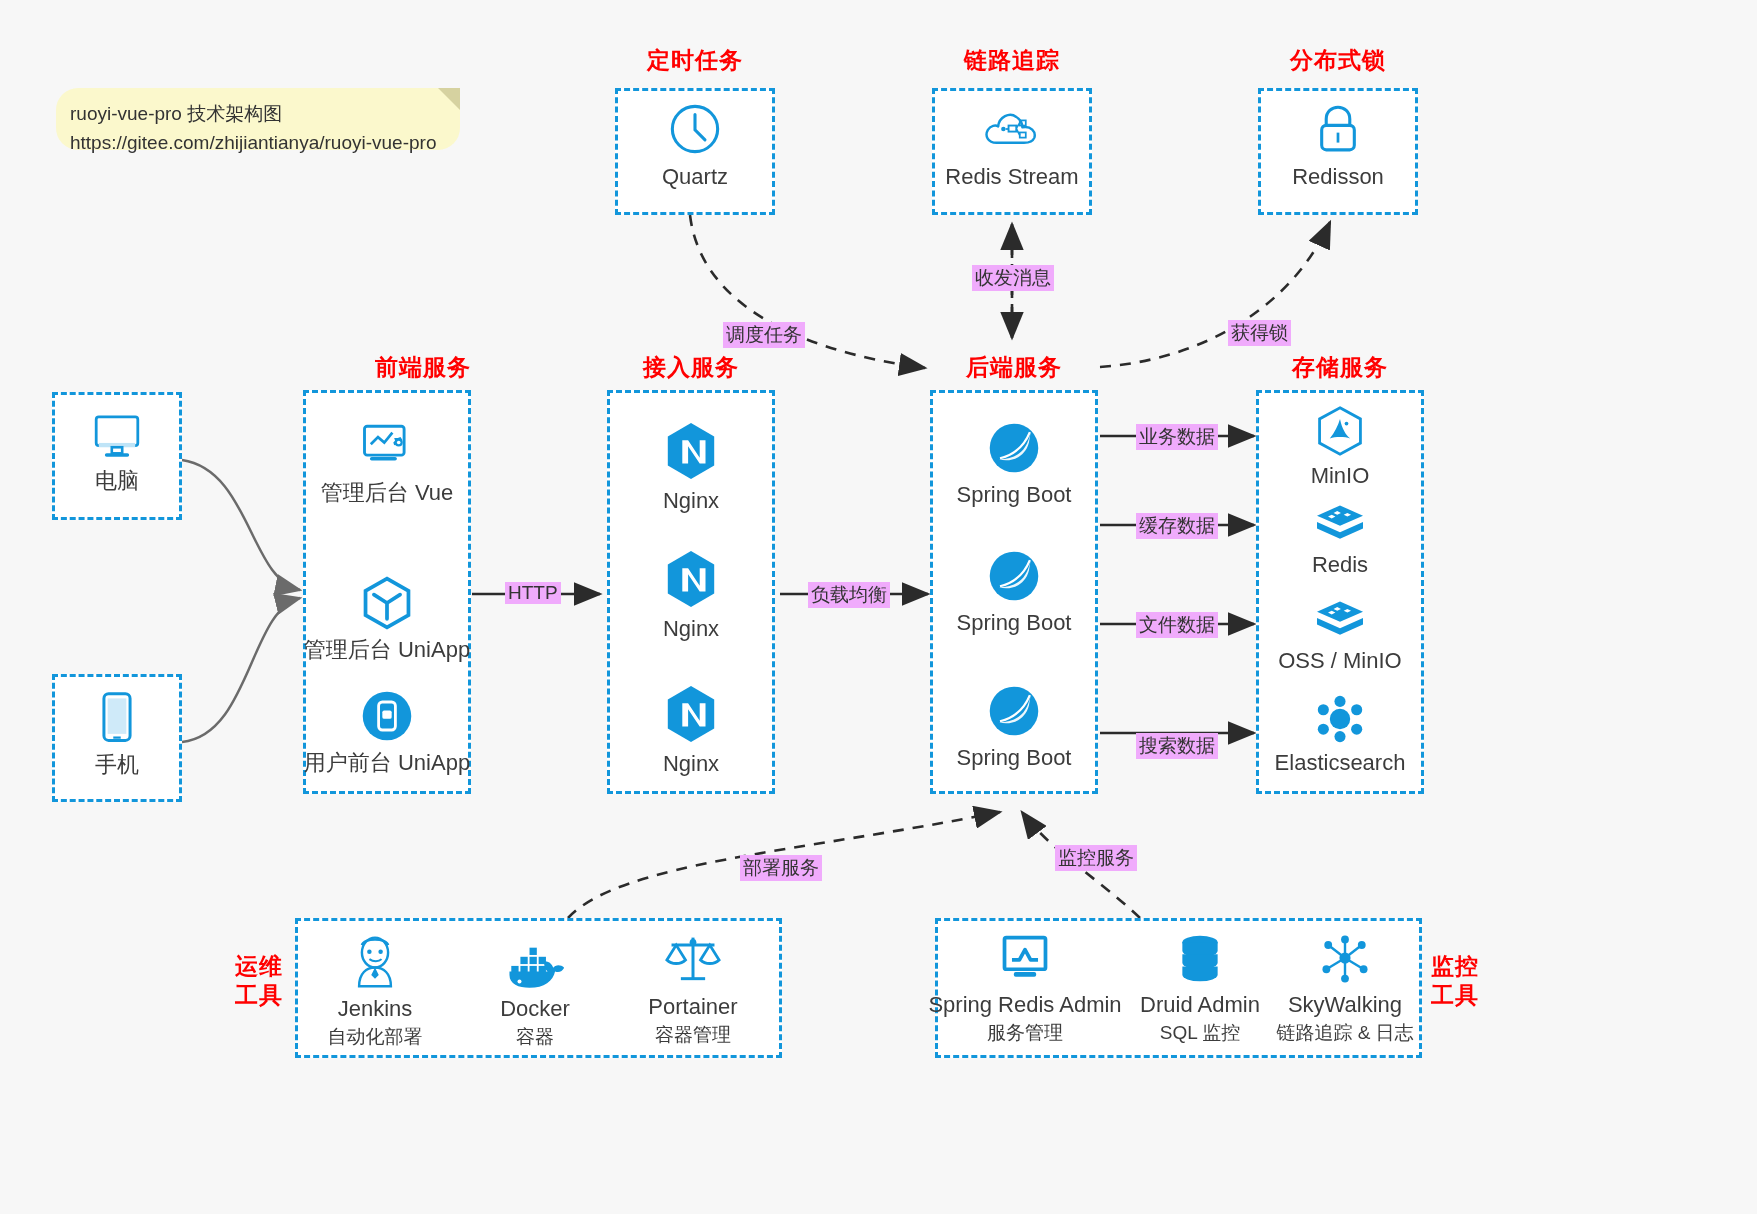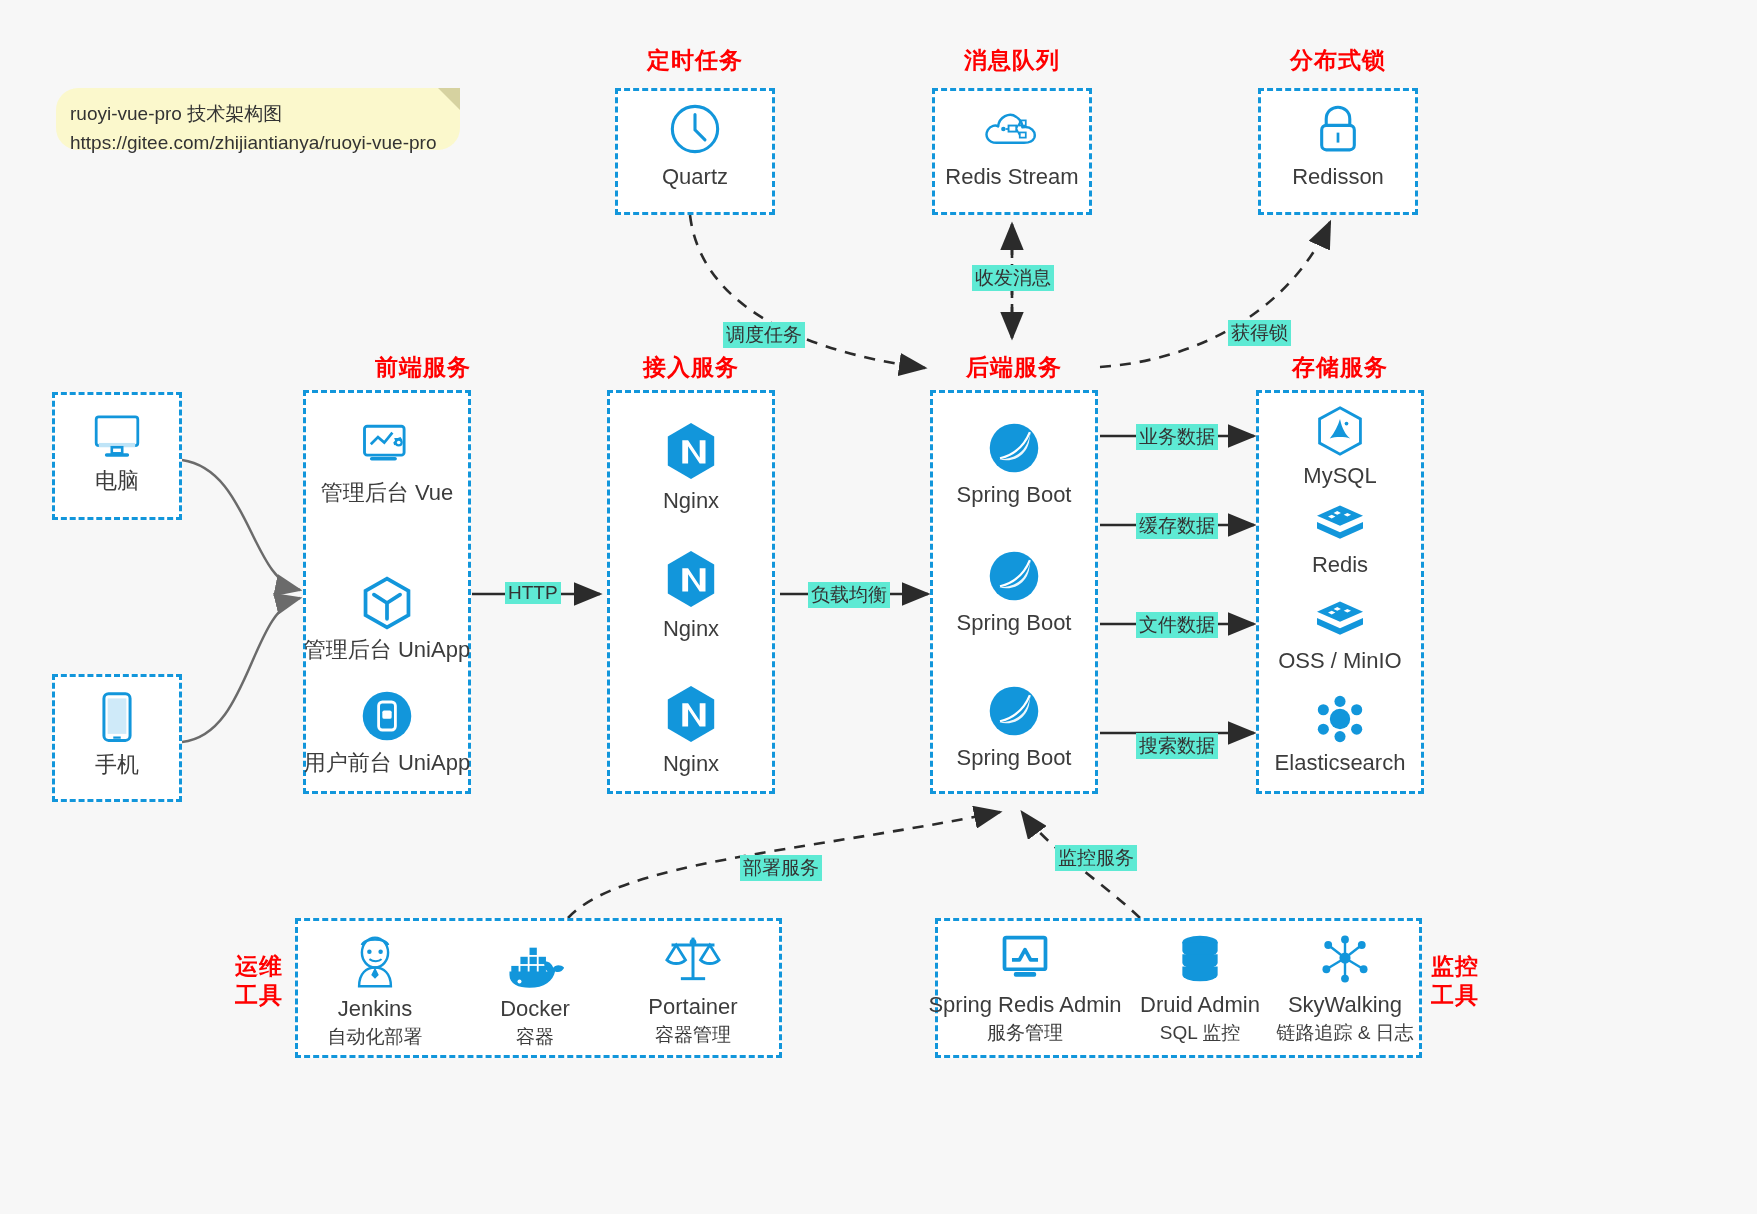--- a/index.html
+++ b/index.html
@@ -18,21 +18,21 @@
   .grp-title.two{line-height:1.25;}
 
   .dbox{position:absolute;box-sizing:border-box;border:3px dashed #1296db;background:#ffffff;}
 
   .cell{position:absolute;display:flex;flex-direction:column;align-items:center;
         justify-content:flex-start;}
   .cell .lbl{font-size:22px;color:#3c3c3c;text-align:center;line-height:1.35;white-space:nowrap;margin-top:4px;}
   .cell .lbl2{font-size:19px;color:#3c3c3c;text-align:center;line-height:1.35;white-space:nowrap;}
   .ico{display:block;}
 
-  .edge-label{position:absolute;font-size:19px;color:#333;background:#5eead4;
+  .edge-label{position:absolute;font-size:19px;color:#333;background:#f0abfc;
               padding:0 3px;white-space:nowrap;text-align:center;}
 
   svg.layer{position:absolute;left:0;top:0;width:1757px;height:1214px;pointer-events:none;}
 </style>
 </head>
 <body>
 
 <div id="canvas">
 
   <svg class="layer">
@@ -71,21 +71,21 @@
 
   <div class="note" style="left:56px;top:88px;width:404px;height:62px;border-radius:22px;">
     <div class="foldwrap">
         <div class="fold"></div>
       </div>
     <div class="note-line">ruoyi-vue-pro 技术架构图</div>
     <div class="note-line">https://gitee.com/zhijiantianya/ruoyi-vue-pro</div>
   </div>
 
   <div class="grp-title" style="left:615px;top:45px;width:160px;">定时任务</div>
-  <div class="grp-title" style="left:932px;top:45px;width:160px;">消息队列</div>
+  <div class="grp-title" style="left:932px;top:45px;width:160px;">链路追踪</div>
   <div class="grp-title" style="left:1258px;top:45px;width:160px;">分布式锁</div>
   <div class="grp-title" style="left:303px;top:352px;width:168px;text-align:right;">前端服务</div>
   <div class="grp-title" style="left:607px;top:352px;width:168px;">接入服务</div>
   <div class="grp-title" style="left:930px;top:352px;width:168px;">后端服务</div>
   <div class="grp-title" style="left:1256px;top:352px;width:168px;">存储服务</div>
 
   <div class="grp-title two" style="left:228px;top:952px;width:62px;">
     <div>运维</div>
     <div>工具</div>
   </div>
@@ -225,21 +225,21 @@
     <div class="lbl">Spring Boot</div>
   </div>
 
   <div class="dbox" style="left:1256px;top:390px;width:168px;height:404px;"></div>
   <div class="cell" style="left:1256px;top:405px;width:168px;">
     <svg class="ico" width="52" height="52" viewBox="0 0 56 56">
       <path d="M28 3 L50 15 L50 41 L28 53 L6 41 L6 15 Z" fill="none" stroke="#1296db" stroke-width="3"></path>
       <path d="M17 36 C22 30 26 22 28 15 C30 25 34 32 39 36 C33 34 23 34 17 36 Z" fill="#1296db"></path>
       <circle cx="35" cy="20" r="2" fill="#1296db"></circle>
     </svg>
-    <div class="lbl">MySQL</div>
+    <div class="lbl">MinIO</div>
   </div>
   <div class="cell" style="left:1256px;top:500px;width:168px;">
     <svg class="ico" width="54" height="46" viewBox="0 0 58 50">
       <path d="M29 6 L54 17 L29 28 L4 17 Z" fill="#1296db"></path>
       <path d="M4 24 L29 35 L54 24 L54 31 L29 42 L4 31 Z" fill="#1296db"></path>
       <path d="M22 14 l4 -2 l4 2 l-4 2 z M33 16 l4 -2 l4 2 l-4 2 z M16 18 l4 -2 l4 2 l-4 2 z" fill="#ffffff"></path>
     </svg>
     <div class="lbl">Redis</div>
   </div>
   <div class="cell" style="left:1256px;top:596px;width:168px;">

